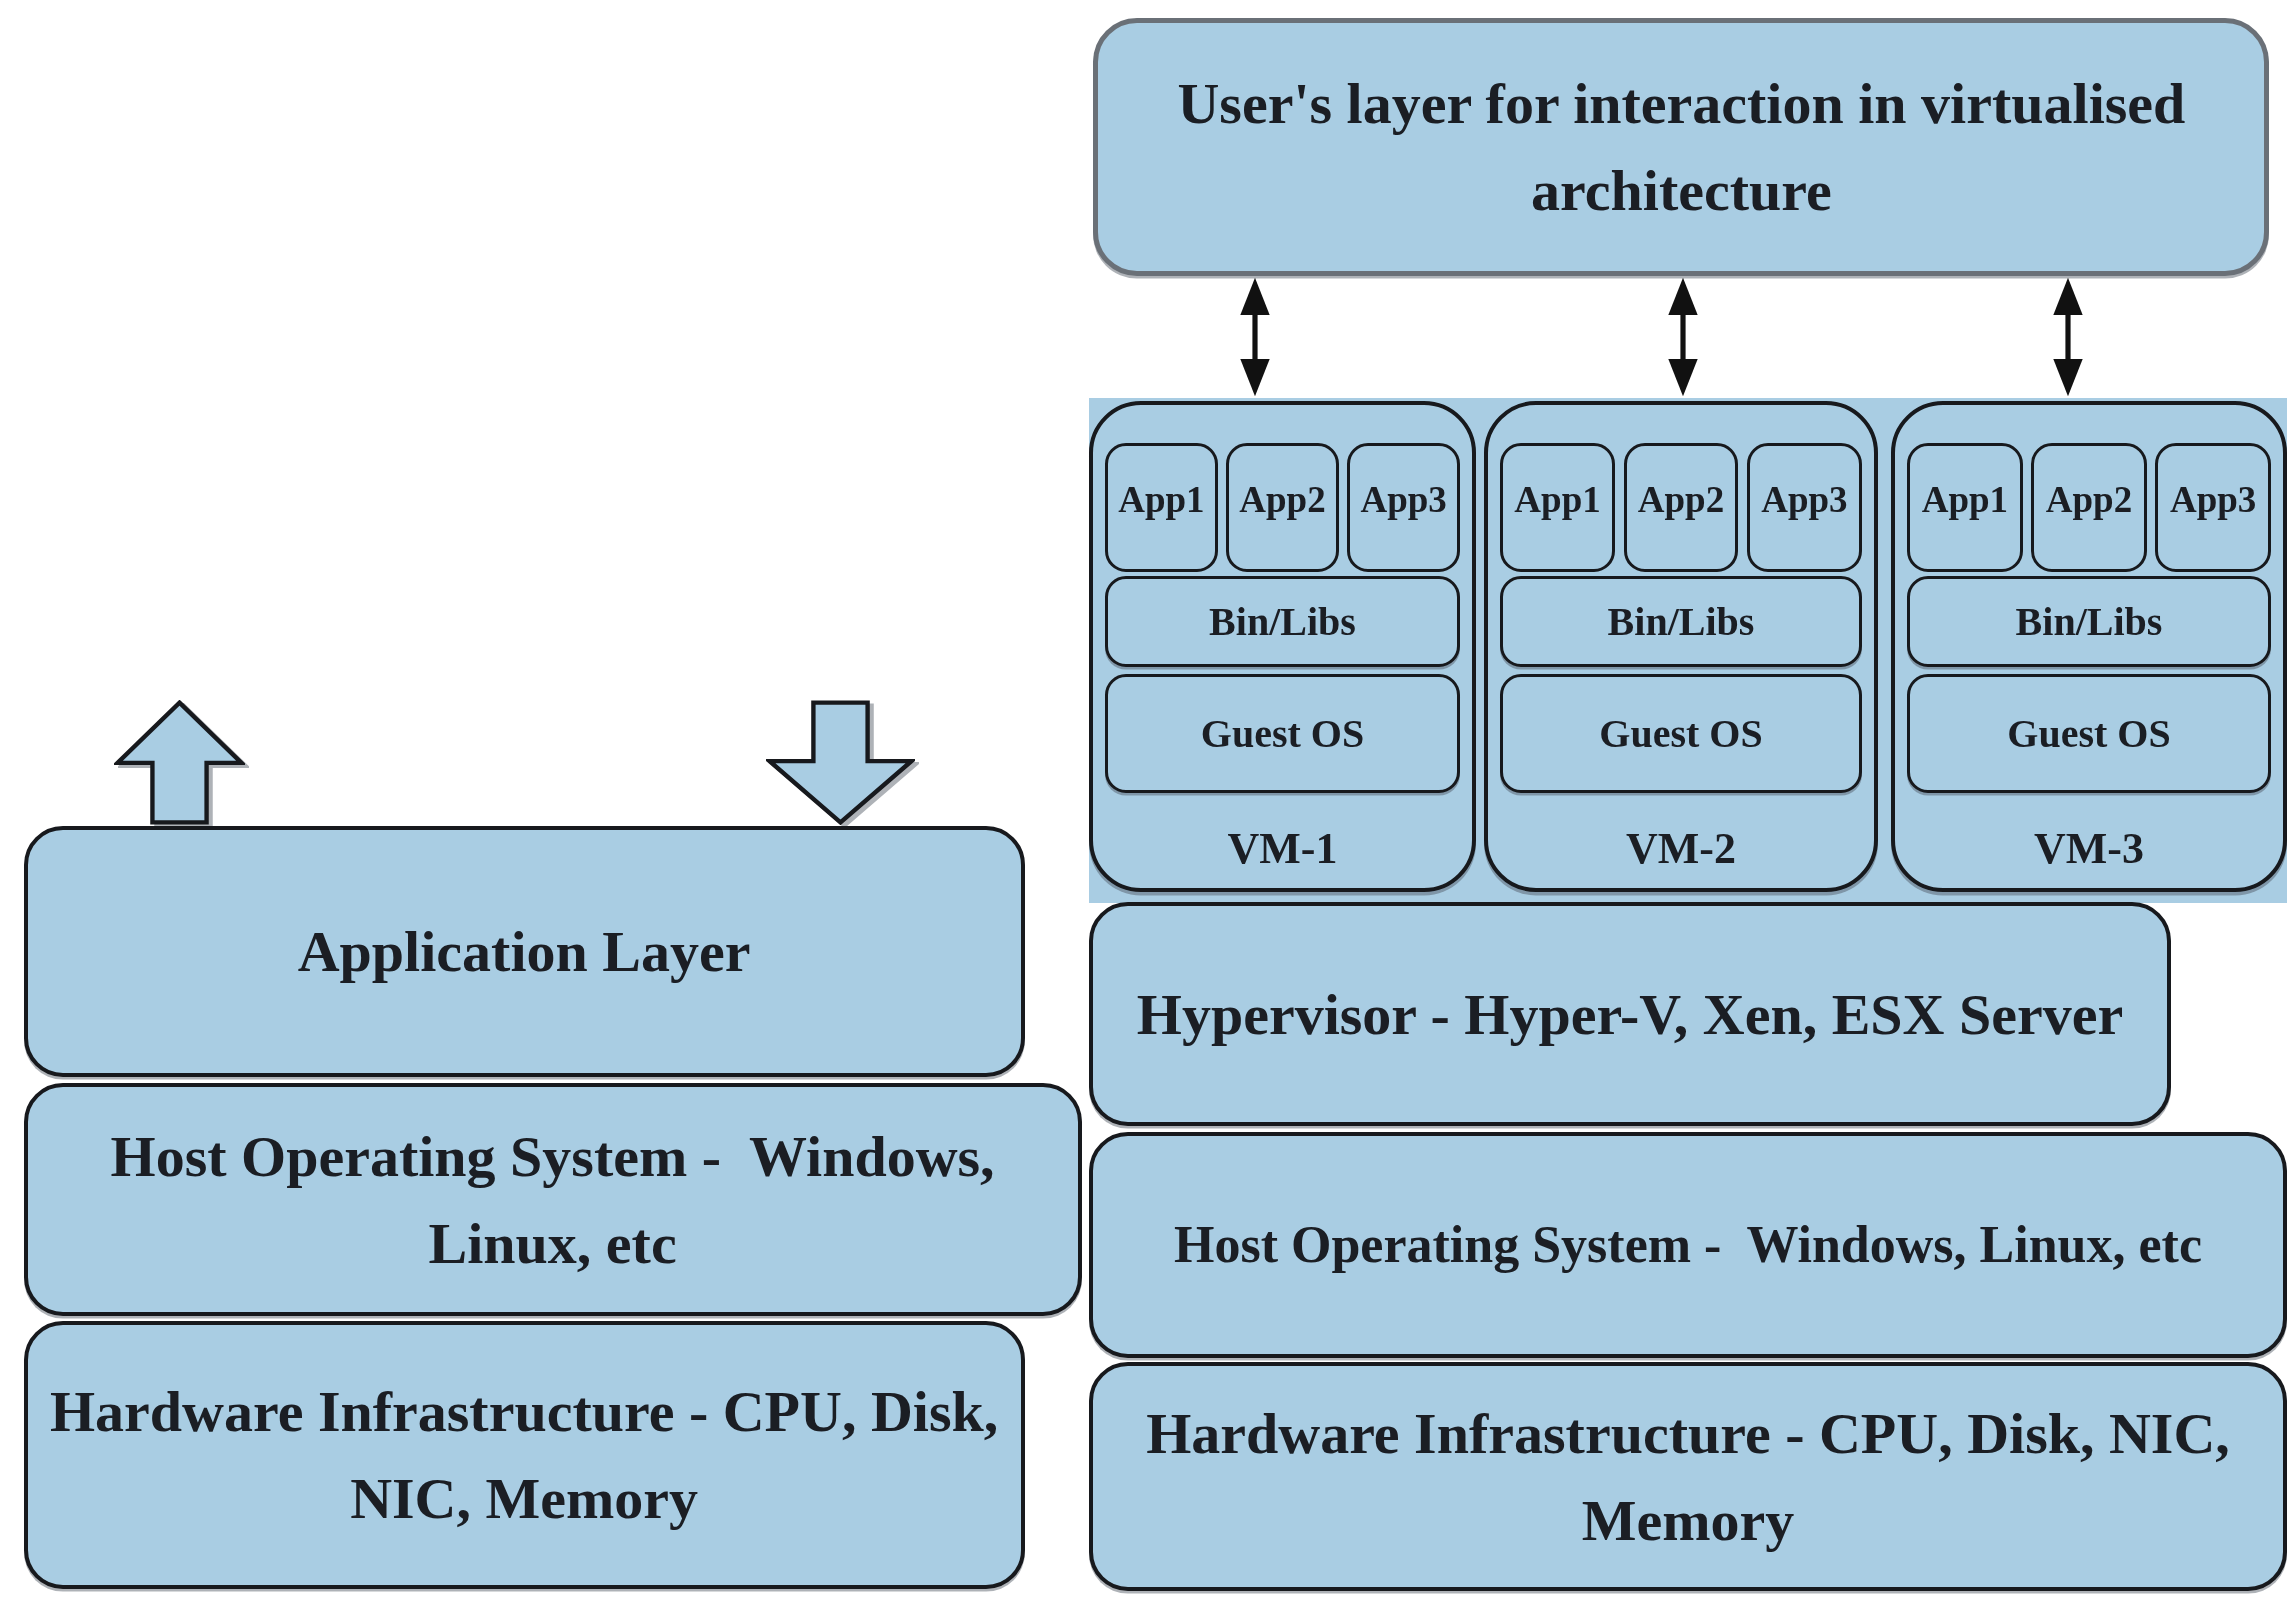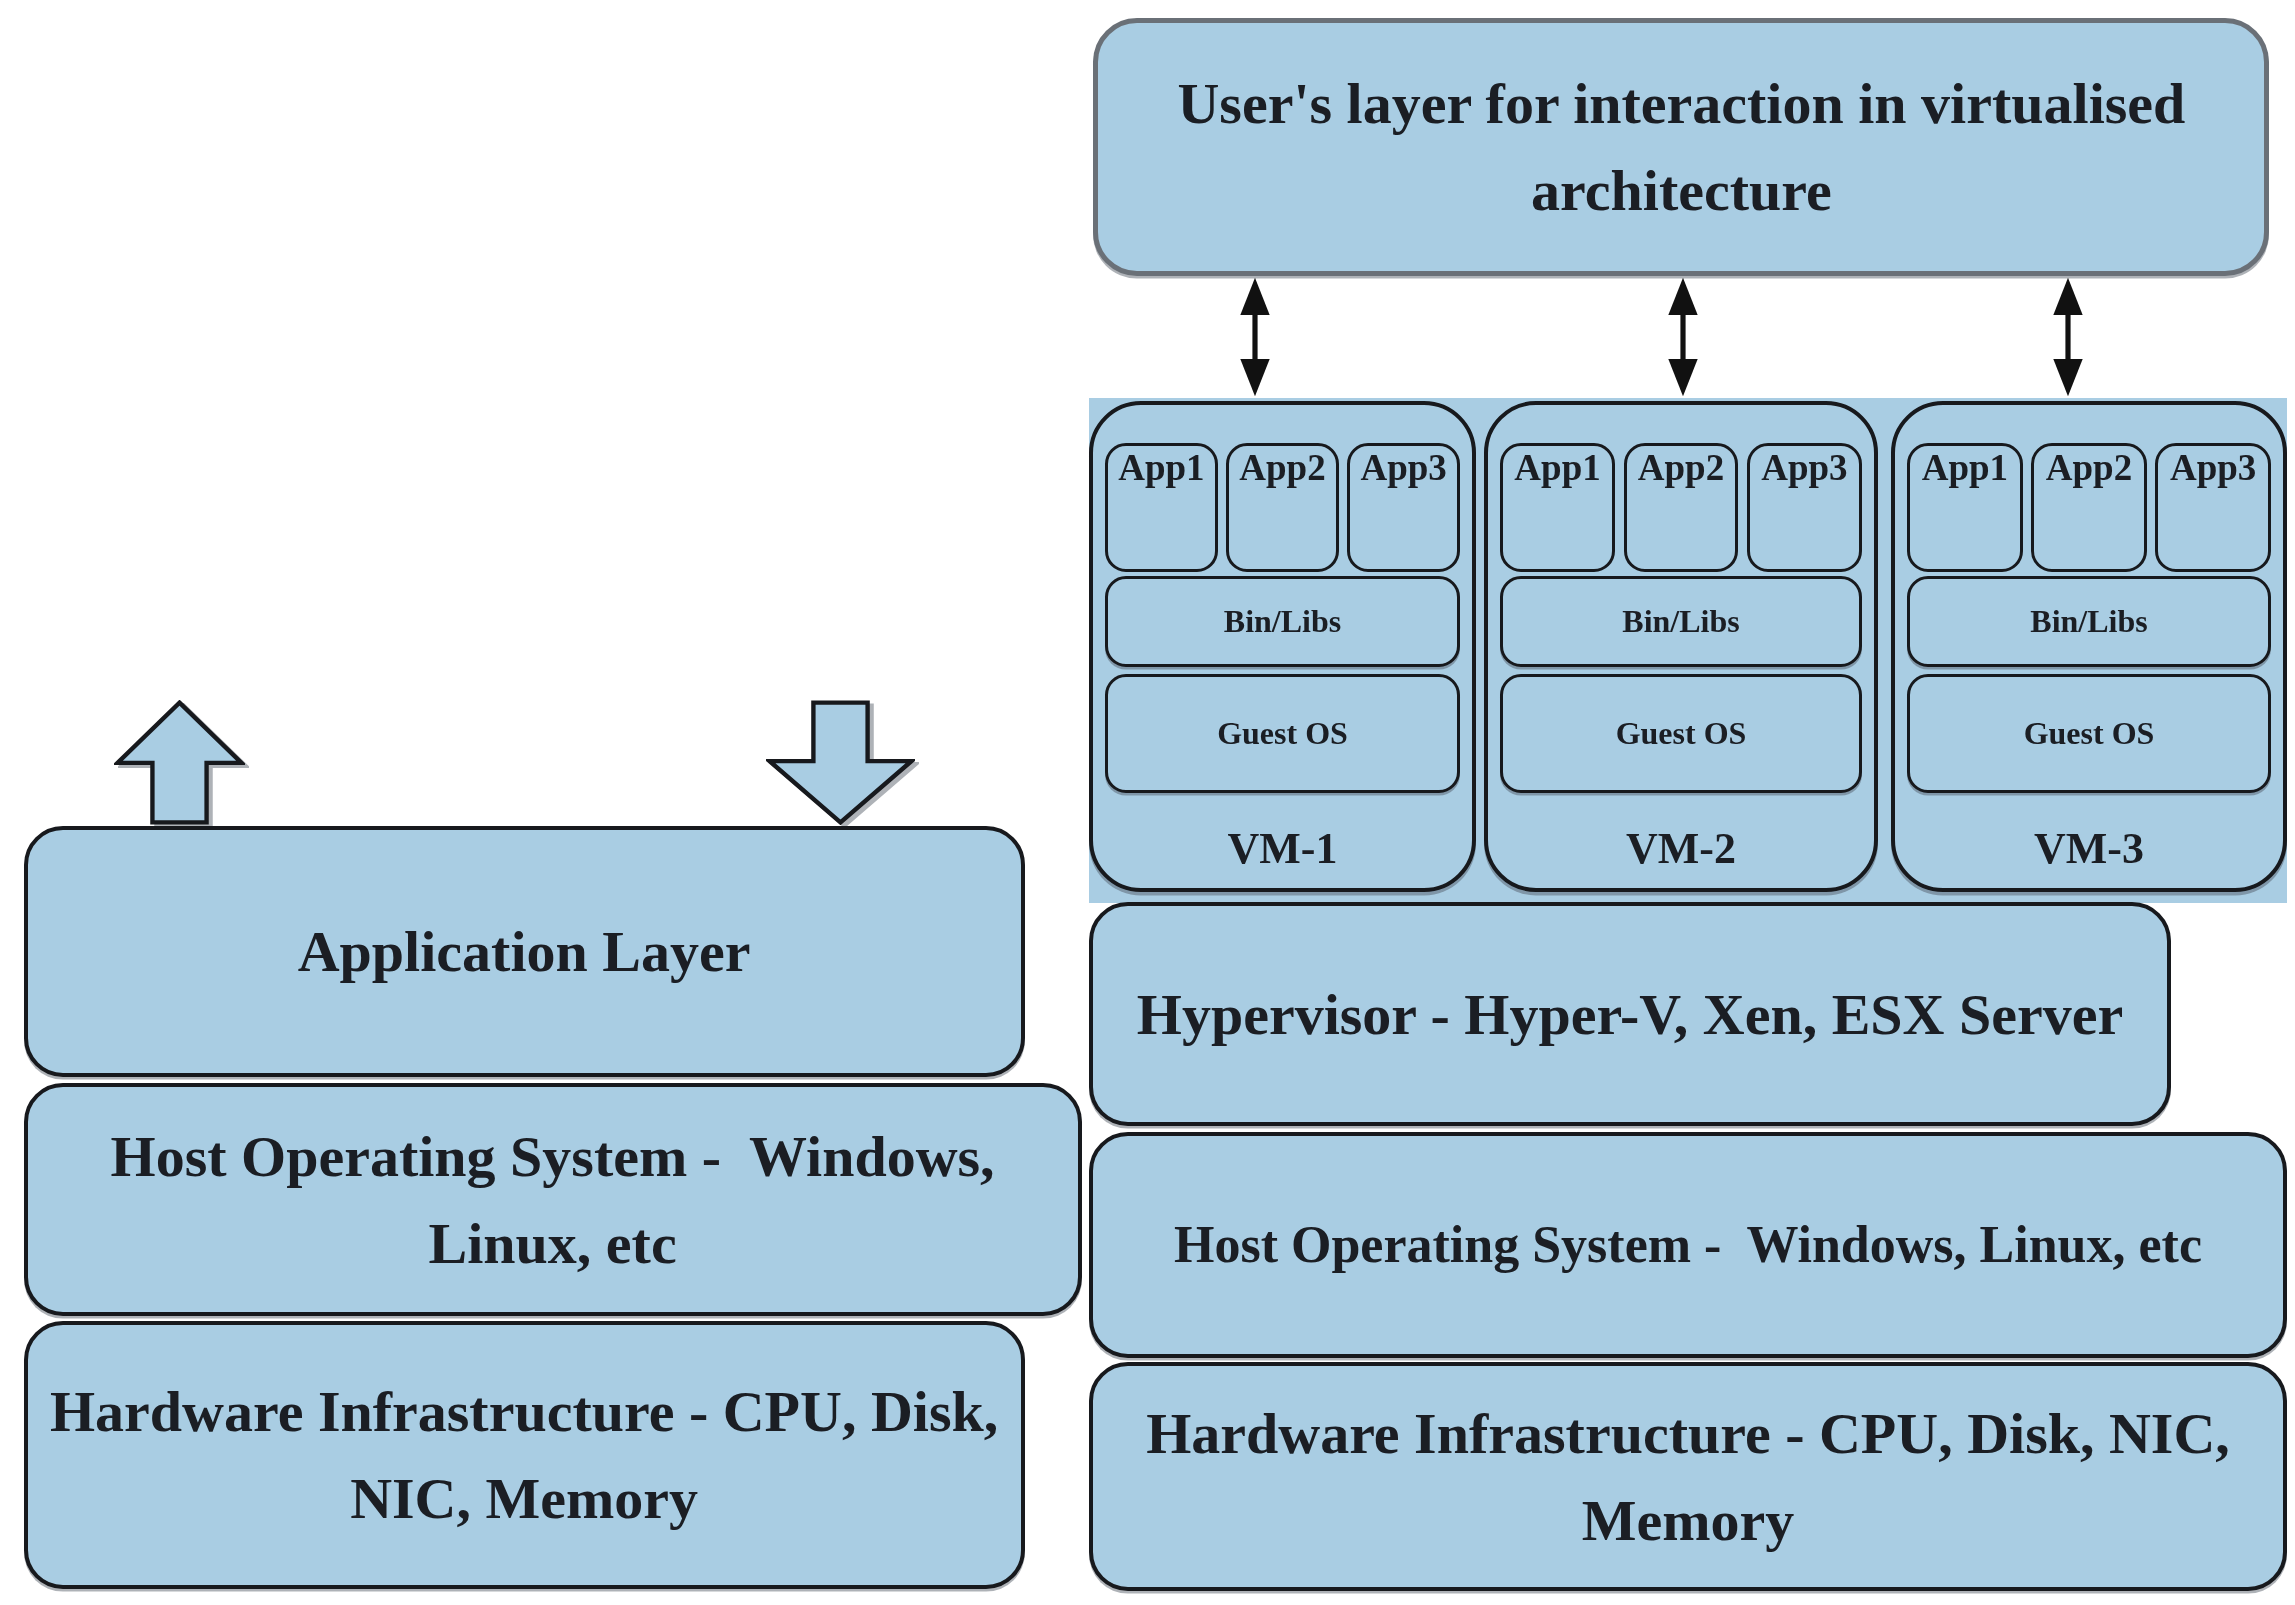--- a/index.html
+++ b/index.html
@@ -50,27 +50,27 @@
     position:absolute;top:401px;height:491px;box-sizing:border-box;background:var(--box-fill);
     border:4.4px solid var(--border-dark);border-radius:52px;box-shadow:0 3.5px 0 var(--shadow);
   }
   .vm-1{left:0;width:387px;}
   .vm-2{left:395px;width:394px;}
   .vm-3{left:802px;width:396px;}
   .apps{position:absolute;left:12.2px;right:12.2px;top:38px;height:129px;display:flex;gap:8.7px;}
   .app{
     flex:1;box-sizing:border-box;background:var(--box-fill);
     border:3.5px solid var(--border-dark);border-radius:21px;
-    display:flex;align-items:flex-start;justify-content:center;padding-bottom:15.7px;
+    display:flex;align-items:center;justify-content:center;padding-bottom:15.7px;
     font-size:37px;
   }
   .vm-sub{
     position:absolute;left:12.2px;right:12.2px;box-sizing:border-box;background:var(--box-fill);
     border:3.5px solid var(--border-dark);border-radius:21px;
-    display:flex;align-items:center;justify-content:center;font-size:32px;
+    display:flex;align-items:center;justify-content:center;font-size:40px;
     box-shadow:0 2.6px 0 var(--shadow);
   }
   .binlibs{top:171px;height:91px;}
   .guestos{top:269px;height:119px;}
   .vm-label{position:absolute;left:0;right:0;bottom:14px;text-align:center;font-size:44px;}
   .hypervisor{left:0;top:902px;width:1082px;height:224px;}
   .hostos-virt{left:0;top:1132px;width:1198px;height:226px;}
   .hw-virt{left:0;top:1362px;width:1198px;height:229px;}
 </style>
 </head>

